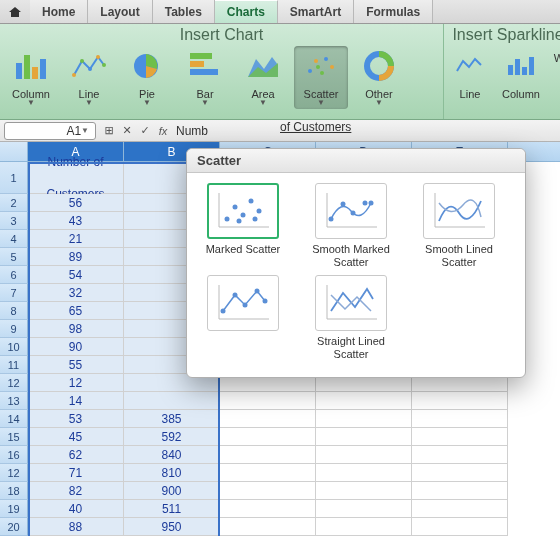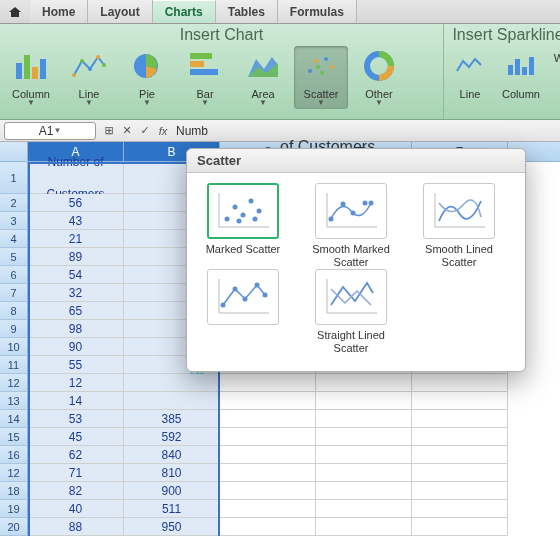--- a/index.html
+++ b/index.html
@@ -19,21 +19,21 @@
   .group-title { text-align:center; font-size:16px; color:#4a6a54; margin-bottom:2px; }
   .group-body { display:flex; align-items:flex-start; gap:4px; flex:1; }
   .rbtn { display:flex; flex-direction:column; align-items:center; width:54px; padding:2px 0; border-radius:4px; cursor:default; }
   .rbtn.pressed { background: linear-gradient(#9fbfa9,#88ad93); box-shadow: inset 0 1px 3px rgba(0,0,0,.35); }
   .rbtn .ico { width:36px; height:36px; display:flex; align-items:center; justify-content:center; position:relative; }
   .rbtn .lbl { font-size:11px; color:#333; margin-top:4px; }
   .rbtn .dd { font-size:8px; color:#555; margin-top:-2px; }
 
   
   .fbar { display:flex; align-items:center; height:22px; background:linear-gradient(#f3f3f3,#e5e5e5); border-bottom:1px solid #b3b3b3; font-size:12px; }
-  .namebox { width:92px; height:18px; margin:0 4px; display:flex; align-items:center; background:#fff; border:1px solid #9a9a9a; border-radius:3px; padding:0 6px; justify-content:center; }
+  .namebox { width:92px; height:18px; margin:0 4px; display:flex; align-items:center; background:#fff; border:1px solid #9a9a9a; border-radius:3px; padding:0 6px; justify-content:flex-end; }
   .fbar .ico-btn { width:18px; display:flex; justify-content:center; color:#555; font-size:11px; }
   .fx { font-style:italic; }
   .fbar .ftxt { margin-left:4px; position:relative; }
 
   
   .colhdr { display:flex; height:20px; background:linear-gradient(#c8e1f7,#b5d5f1); border-bottom:1px solid #8fb7d9; }
   .rowhdr-corner { width:28px; border-right:1px solid #8fb7d9; background:linear-gradient(#d6e8f8,#c2dcf3); }
   .colcell { width:96px; text-align:center; font-size:12px; color:#2a4a7a; border-right:1px solid #8fb7d9; line-height:20px; font-weight:500; }
   .colcell.sel { background: #2d73c7; color:#fff; }
 
@@ -47,42 +47,43 @@
   .cell.shade { background:#dfeaf6; }
   .cell.hdr { color:#1c3b9a; font-size:12px; line-height:16px; display:flex; align-items:center; justify-content:center; }
   .row.tall .cell { line-height:32px; }
 
   
   .marquee { position:absolute; border:2px solid #3a72c8; pointer-events:none; }
 
   
   .popover { position:absolute; left:186px; top:148px; width:340px; background:#fff; border:1px solid #b0b0b0; border-radius:6px; box-shadow:0 10px 28px rgba(0,0,0,.35); z-index:50; }
   .pop-hdr { background:linear-gradient(#f6f6f6,#e4e4e4); border-bottom:1px solid #c7c7c7; border-radius:6px 6px 0 0; padding:4px 10px; font-weight:bold; font-size:13px; color:#444; }
-  .pop-body { padding:10px 6px 16px 6px; display:flex; flex-wrap:wrap; gap:0 8px; }
+  .pop-body { padding:10px 6px 16px 6px; display:flex; flex-wrap:wrap; gap:6px 8px; }
   .opt { width:100px; display:flex; flex-direction:column; align-items:center; cursor:default; }
   .opt .thumb { width:72px; height:56px; background:#fff; border:1px solid #c9c9c9; border-radius:3px; display:flex; align-items:center; justify-content:center; }
   .opt.sel .thumb { border:2px solid #2fb26a; }
   .opt .cap { font-size:11px; text-align:center; color:#333; line-height:13px; margin-top:4px; min-height:26px; }
 
   
   .leak { position:absolute; font-size:9px; color:#36c1d9; }
 </style>
 </head>
 <body>
 
 <div class="menubar">
   <div class="home-ico">
     <svg width="14" height="12" viewBox="0 0 14 12">
         <path d="M1 6 L7 1 L13 6 L11 6 L11 11 L3 11 L3 6 Z" fill="#333"></path>
       </svg>
   </div>
   <div class="tab">Home</div>
   <div class="tab">Layout</div>
+  <div class="tab">Tables</div>
   <div class="tab active">Charts</div>
-  <div class="tab">Tables</div>
+  <div class="tab">SmartArt</div>
   <div class="tab">Formulas</div>
 </div>
 
 <div class="ribbon">
   <div class="group" style="flex:0 0 444px">
     <div class="group-title">Insert Chart</div>
     <div class="group-body">
       <div class="rbtn">
         <div class="ico">
           <svg width="34" height="30" viewBox="0 0 34 30">
@@ -202,21 +203,21 @@
     <span>A1</span>
     <span style="font-size:8px;color:#666">▼</span>
   </div>
   <div class="ico-btn">⊞</div>
   <div class="ico-btn">✕</div>
   <div class="ico-btn">✓</div>
   <div class="ico-btn fx">fx</div>
   <div class="ftxt">
     <span>Numb</span>
   </div>
-  <div style="position:absolute; left:280px; top:18px; font-size:16px;">of Customers</div>
+  <div style="position:absolute; left:280px; top:0; font-size:12px;text-decoration:underline;">of Customers</div>
 </div>
 
 <div class="colhdr">
   <div class="rowhdr-corner"></div>
   <div class="colcell sel">A</div>
   <div class="colcell sel">B</div>
   <div class="colcell">C</div>
   <div class="colcell">D</div>
   <div class="colcell">E</div>
 </div>

